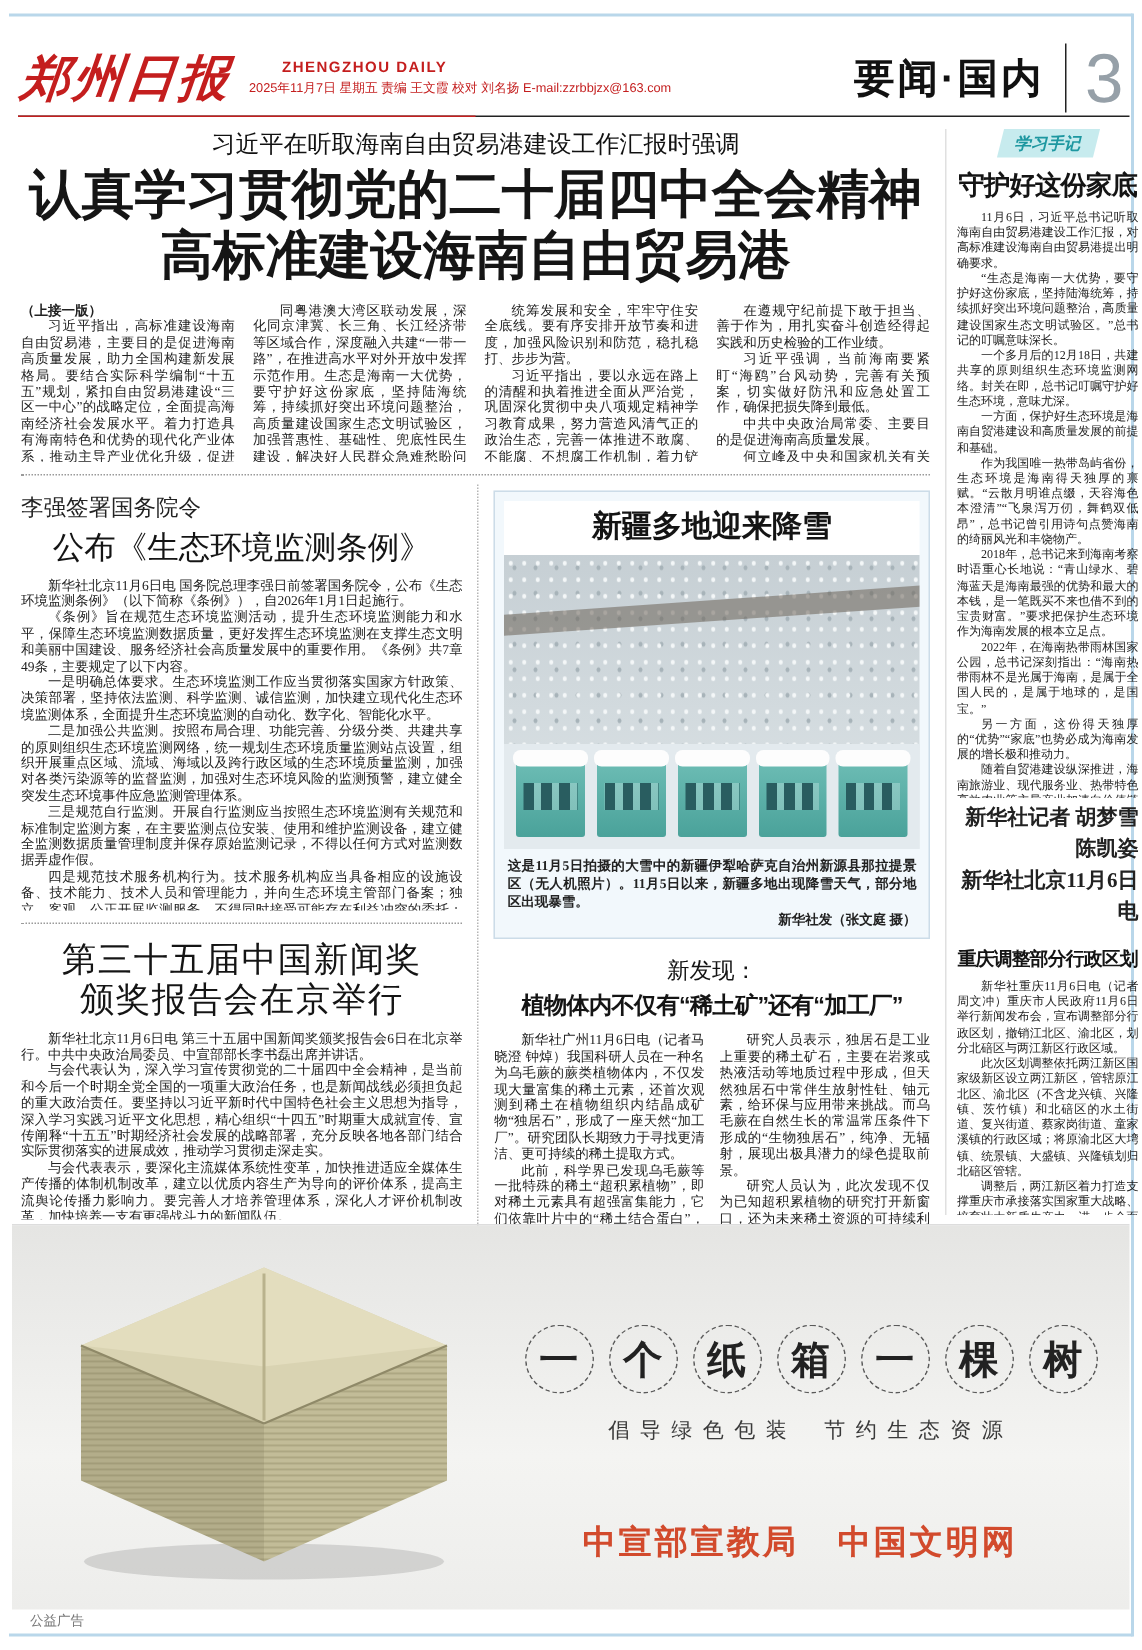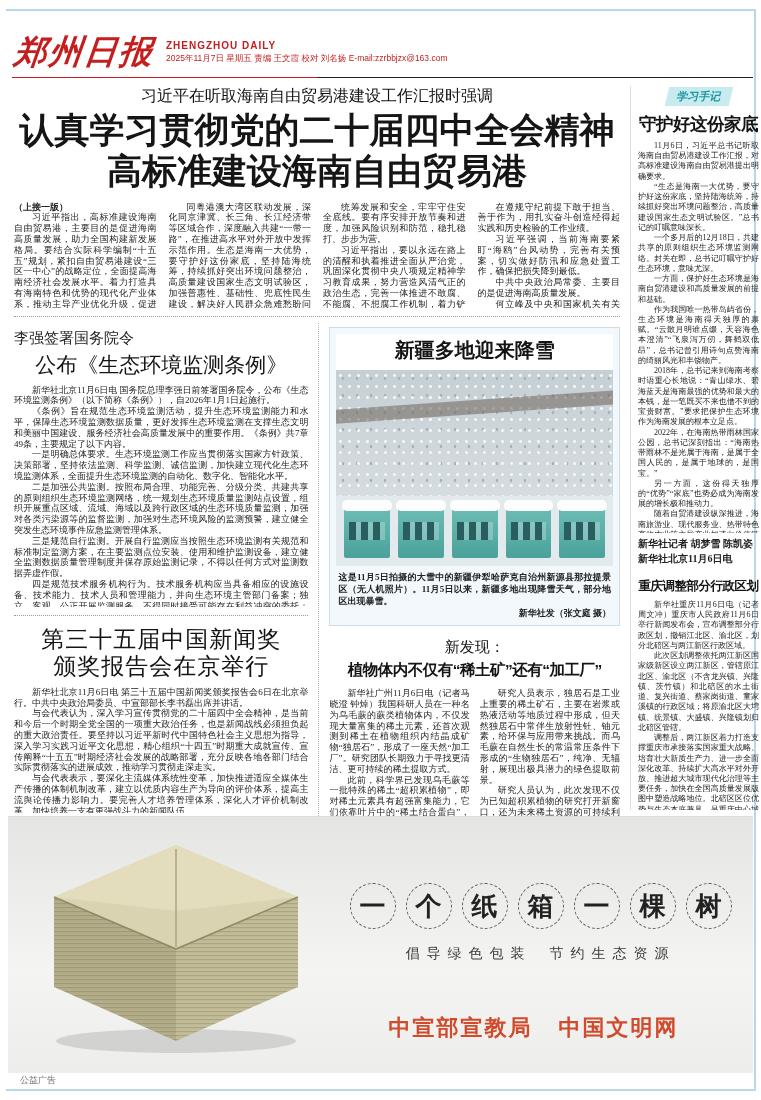--- a/index.html
+++ b/index.html
@@ -8,21 +8,21 @@
   .frame-line{position:absolute;background:#b9d7ea;}
   #top-line{left:6px;right:6px;top:9px;height:2px;}
   #bottom-line{left:6px;right:6px;top:1089px;height:2px;}
   #right-line{top:9px;bottom:9px;right:5px;width:2px;}
 
   
   .masthead{position:absolute;left:14px;right:12px;top:30px;height:44px;display:flex;align-items:center;}
   .logo{font-family:"Liberation Serif",serif;font-weight:bold;font-style:italic;
         color:#c41e1e;font-size:33px;letter-spacing:2px;transform:skewX(-6deg);white-space:nowrap;}
   .mast-info{margin-left:12px;line-height:1.25;}
-  .mast-en{color:#c41e1e;font-weight:bold;font-size:10px;font-family:"Liberation Sans",sans-serif;letter-spacing:1px;}
+  .mast-en{color:#c41e1e;font-weight:bold;font-size:10px;font-family:"Liberation Sans",sans-serif;letter-spacing:1px;margin-left:22px;}
   .mast-date{color:#c41e1e;font-size:8.5px;font-family:"Liberation Sans",sans-serif;}
   .mast-right{margin-left:auto;display:flex;align-items:center;}
   .section-name{font-family:"Liberation Sans",sans-serif;font-weight:600;font-size:27px;color:#111;letter-spacing:2px;}
   .mast-divider{width:1px;height:46px;background:#222;margin:0 12px 0 14px;}
   .page-num{font-family:"Liberation Sans",sans-serif;font-size:46px;color:#96a0a8;line-height:1;}
   #mast-rule{position:absolute;left:12px;right:8px;top:77px;height:1px;background:#222;}
   #mast-rule-red{position:absolute;left:12px;width:305px;top:77px;height:1px;background:#c41e1e;z-index:2;}
 
   
   .main-left{position:absolute;left:14px;top:86px;width:606px;}
@@ -76,21 +76,21 @@
   
   .right-col{position:absolute;left:630px;top:86px;width:121px;height:724px;border-left:1px solid #e0e0e0;
              padding-left:7px;overflow:hidden;}
   .badge{display:inline-block;background:#c7ebee;color:#1d97a0;font-family:"Liberation Sans",sans-serif;
          font-weight:bold;font-size:11px;padding:2px 10px;transform:skewX(-14deg);margin:0 auto;}
   .badge-wrap{text-align:center;}
   .notes-title{font-family:"Liberation Sans",sans-serif;text-align:center;font-weight:bold;font-size:17.5px;
                color:#141414;margin-top:6px;letter-spacing:-0.5px;white-space:nowrap;}
   .notes-body{margin-top:5px;font-size:8px;line-height:1.28;text-align:justify;height:392px;overflow:hidden;}
   .notes-body p{margin:0;text-indent:2em;}
-  .byline{font-size:10px;font-weight:bold;text-align:left;line-height:1.5;margin-top:3px;}
+  .byline{font-size:14px;font-weight:bold;text-align:right;line-height:1.5;margin-top:3px;}
   .cq-title{font-family:"Liberation Sans",sans-serif;text-align:center;font-weight:bold;font-size:12.5px;
             letter-spacing:-0.5px;color:#141414;margin-top:12px;white-space:nowrap;}
   .cq-body{margin-top:5px;font-size:8px;line-height:1.28;text-align:justify;height:212px;overflow:hidden;}
   .cq-body p{margin:0;text-indent:2em;}
 
   
   .ad{position:absolute;left:8px;right:8px;top:816px;height:256px;
       background:linear-gradient(180deg,#e5e5e3,#f4f4f2 60%,#ededeb);border-top:1px solid #ddd;}
   .ad-box{position:absolute;left:28px;top:18px;width:280px;height:222px;}
   .ad-right{position:absolute;left:330px;right:10px;top:0;bottom:0;}
@@ -111,20 +111,25 @@
 
 <div class="frame-line" id="top-line"></div>
 <div class="frame-line" id="bottom-line"></div>
 <div class="frame-line" id="right-line"></div>
 
 <div class="masthead">
   <div class="logo">郑州日报</div>
   <div class="mast-info">
     <div class="mast-en">ZHENGZHOU DAILY</div>
     <div class="mast-date">2025年11月7日 星期五 责编 王文霞 校对 刘名扬 E-mail:zzrbbjzx@163.com</div>
+  </div>
+  <div class="mast-right">
+    <div class="section-name">要闻·国内</div>
+    <div class="mast-divider"></div>
+    <div class="page-num">3</div>
   </div>
 </div>
 <div id="mast-rule"></div>
 <div id="mast-rule-red"></div>
 
 <div class="main-left">
   <div class="kicker">习近平在听取海南自由贸易港建设工作汇报时强调</div>
   <div class="headline">
     <div>认真学习贯彻党的二十届四中全会精神</div>
     <div>高标准建设海南自由贸易港</div>

